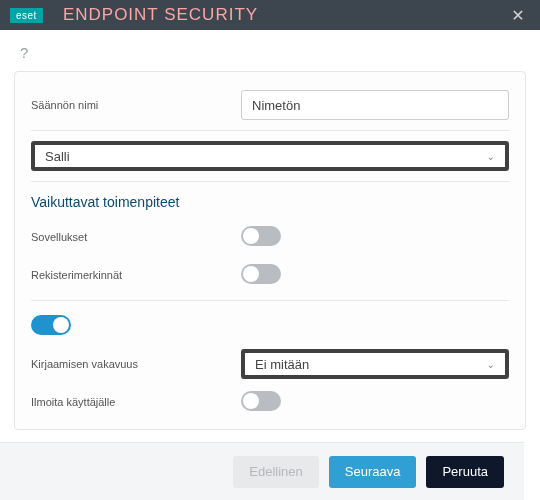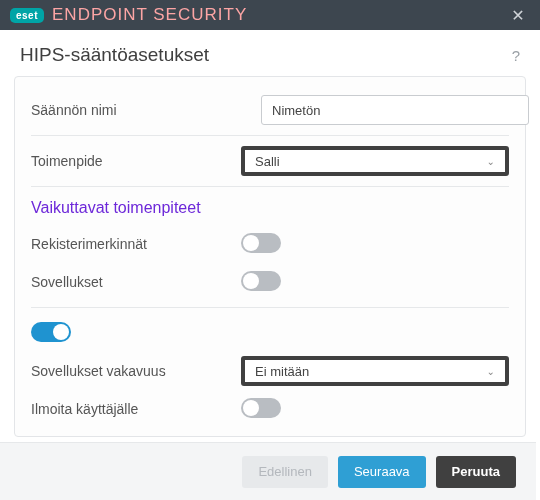--- a/index.html
+++ b/index.html
@@ -16,26 +16,26 @@
     background: #3d464f;
     height: 30px;
     display: flex;
     align-items: center;
     padding: 0 10px 0 10px;
     color: #fff;
   }
   .brand-badge {
     background: #00a4a6;
     color: #fff;
-    font-weight: bold;
+    font-weight: normal;
     font-size: 10px;
     padding: 2px 6px;
-    border-radius: 5px;
+    border-radius: 0;
     letter-spacing: 0.5px;
-    margin-right: 8px;
+    margin-right: 20px;
   }
   .brand-name {
     color: #fca5a5;
     font-size: 17px;
     letter-spacing: 1px;
     font-weight: 400;
   }
   .titlebar-spacer { flex: 1; }
   .close-btn {
     color: #cfd3d7;
@@ -68,44 +68,43 @@
     background: #fdfdfd;
   }
   .row {
     display: flex;
     align-items: center;
     min-height: 38px;
   }
   .row-label {
     width: 210px;
     color: #555;
-    font-size: 14px;
+    font-size: 11px;
   }
   .row-control {
     flex: 1;
   }
   .divider {
     border: none;
     border-top: 1px solid #e6e8ea;
     margin: 6px 0;
   }
   .section-title {
-    color: #6d28d9;
-    font-size: 16px;
+    color: #0c4a6e;
+    font-size: 14px;
     margin: 12px 0 8px 0;
   }
   input[type="text"].text-input {
     width: 100%;
     height: 30px;
     border: 1px solid #c9ccd0;
     border-radius: 3px;
     padding: 0 10px;
     font-size: 13px;
     color: #444;
-    margin-left: 20px;
   }
   .select {
     width: 100%;
     height: 30px;
     border: 4px solid #404040;
     border-radius: 3px;
     padding: 0 10px;
     font-size: 13px;
     color: #444;
     background: #fff;
@@ -135,21 +134,21 @@
     height: 16px;
     border-radius: 50%;
     background: #fff;
   }
   .toggle.off .knob { left: 2px; }
   .toggle.on  .knob { right: 2px; }
   .footer {
     position: absolute;
     bottom: 0;
     left: 0;
-    right: 4px;
+    right: 16px;
     height: 58px;
     display: flex;
     align-items: center;
     justify-content: flex-end;
     padding: 0 20px;
     gap: 10px;
     background: #f4f5f6;
     border-top: 1px solid #e6e8ea;
   }
   .btn {
@@ -164,90 +163,87 @@
     background: #e7e9eb;
     color: #b4b8bd;
     cursor: default;
   }
   .btn-primary {
     background: #2f9fd4;
     color: #fff;
     text-align: right;
   }
   .btn-secondary {
-    background: #404040;
-    color: #fff;
-    font-weight: bold;
+    background: #0f172a;
+    color: #fff;
   }
 </style>
 </head>
 <body>
 
 <div class="titlebar">
   <span class="brand-badge">eset</span>
   <span class="brand-name">ENDPOINT SECURITY</span>
   <span class="titlebar-spacer"></span>
   <span class="close-btn">✕</span>
 </div>
 
 <div class="header">
-  <h1>HIPS-sääntöasetukset</h1>
   <span class="help-icon">?</span>
 </div>
 
 <div class="panel">
 
   <div class="row">
     <div class="row-label">Säännön nimi</div>
     <div class="row-control">
       <input type="text" class="text-input" value="Nimetön" style="">
     </div>
   </div>
 
   <hr class="divider">
 
   <div class="row">
-    <div class="row-label">Toimenpide</div>
     <div class="row-control">
       <div class="select">
         <span>Salli</span>
         <span class="chev">⌄</span>
       </div>
     </div>
   </div>
 
   <hr class="divider">
 
   <div class="section-title">Vaikuttavat toimenpiteet</div>
 
 
   <div class="row">
+    <div class="row-label">Sovellukset</div>
+    <div class="row-control">
+      <span class="toggle off"><span class="knob"></span></span>
+    </div>
+  </div>
+
+  <div class="row">
     <div class="row-label">Rekisterimerkinnät</div>
     <div class="row-control">
       <span class="toggle off"><span class="knob"></span></span>
     </div>
   </div>
 
-  <div class="row">
-    <div class="row-label">Sovellukset</div>
-    <div class="row-control">
-      <span class="toggle off"><span class="knob"></span></span>
-    </div>
-  </div>
-
   <hr class="divider">
 
   <div class="row">
     <div class="row-control">
       <span class="toggle on"><span class="knob"></span></span>
     </div>
   </div>
 
   <div class="row">
-    <div class="row-label">Sovellukset vakavuus</div>
+    <div class="row-label">Kirjaamisen vakavuus</div>
     <div class="row-control">
       <div class="select">
         <span>Ei mitään</span>
         <span class="chev">⌄</span>
       </div>
     </div>
   </div>
 
   <div class="row">
     <div class="row-label">Ilmoita käyttäjälle</div>

